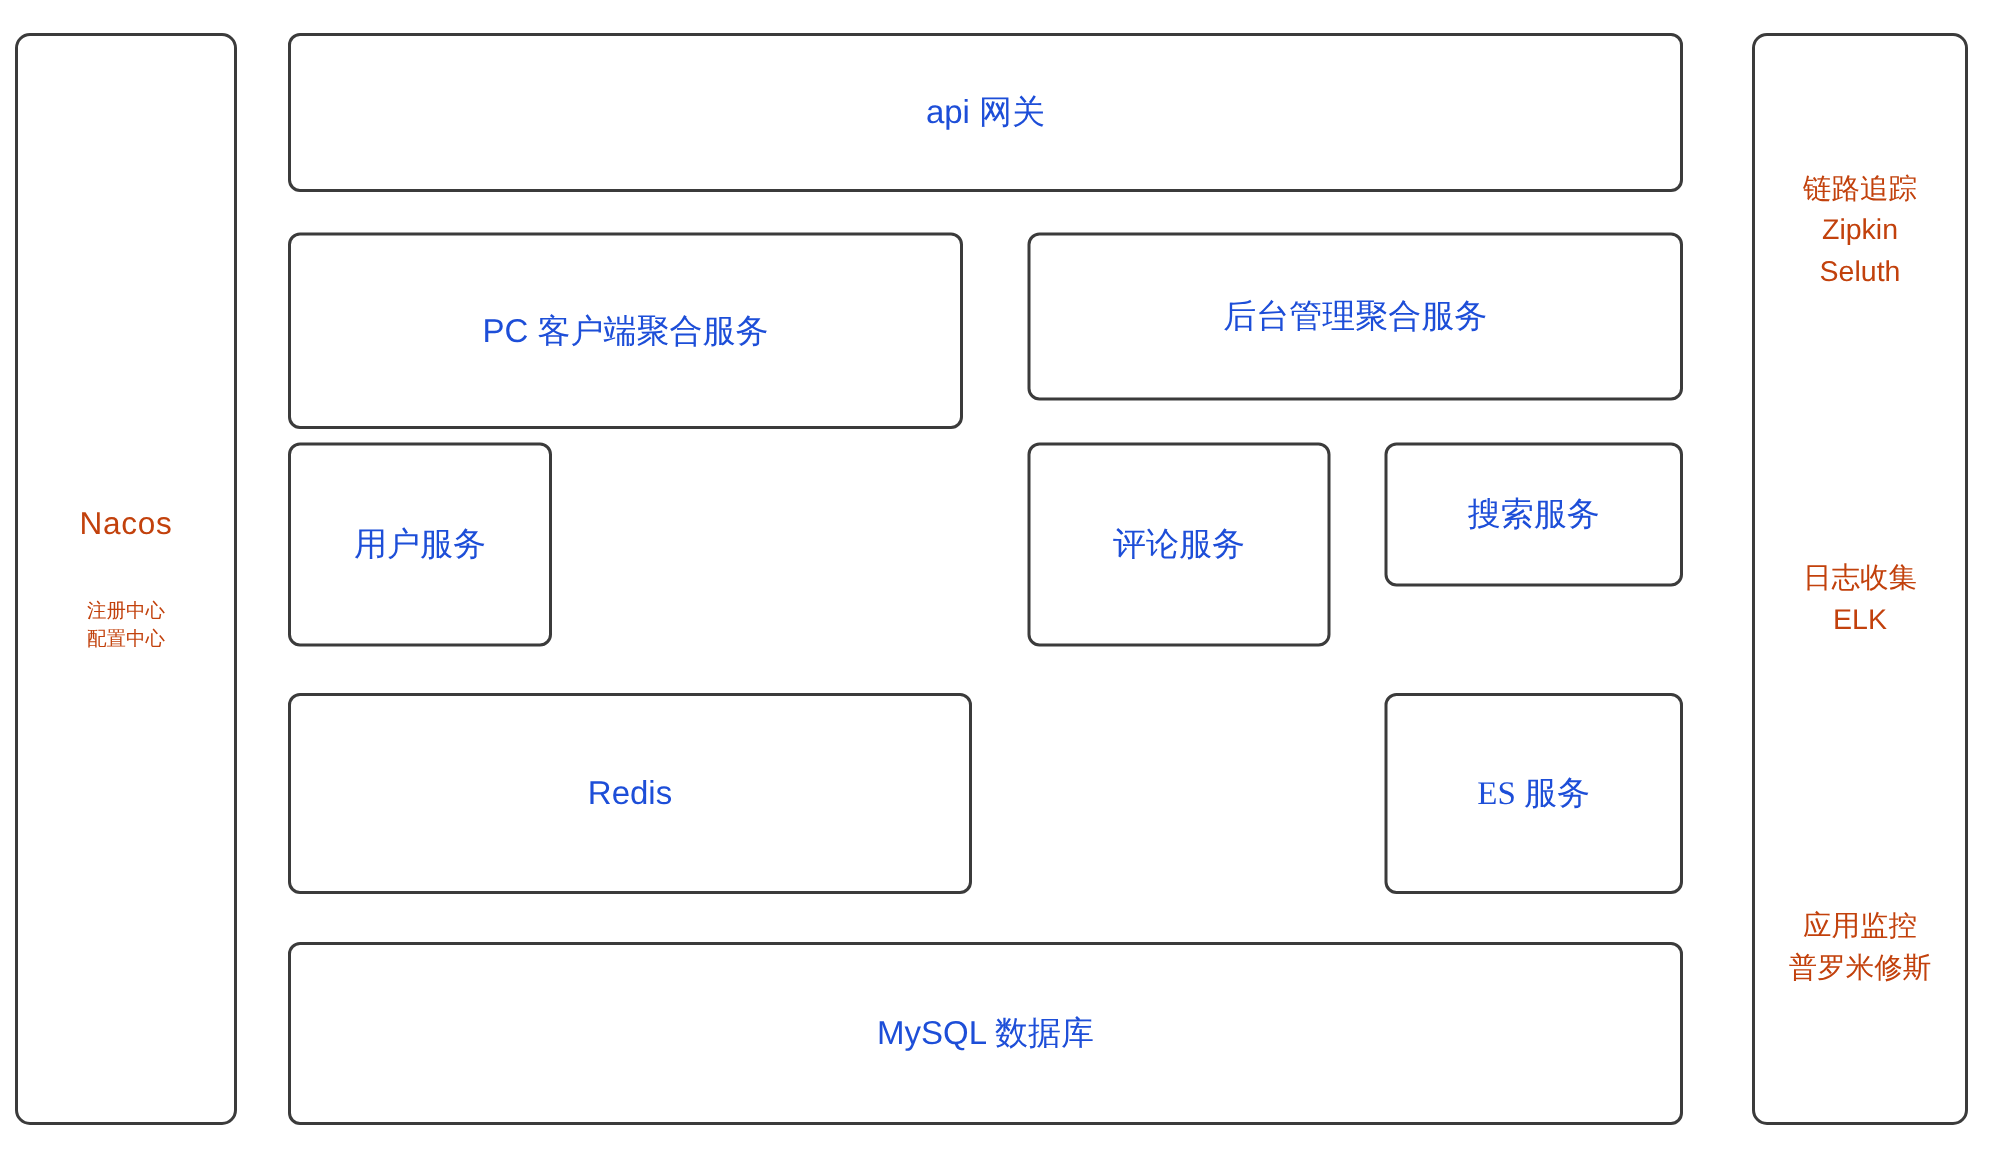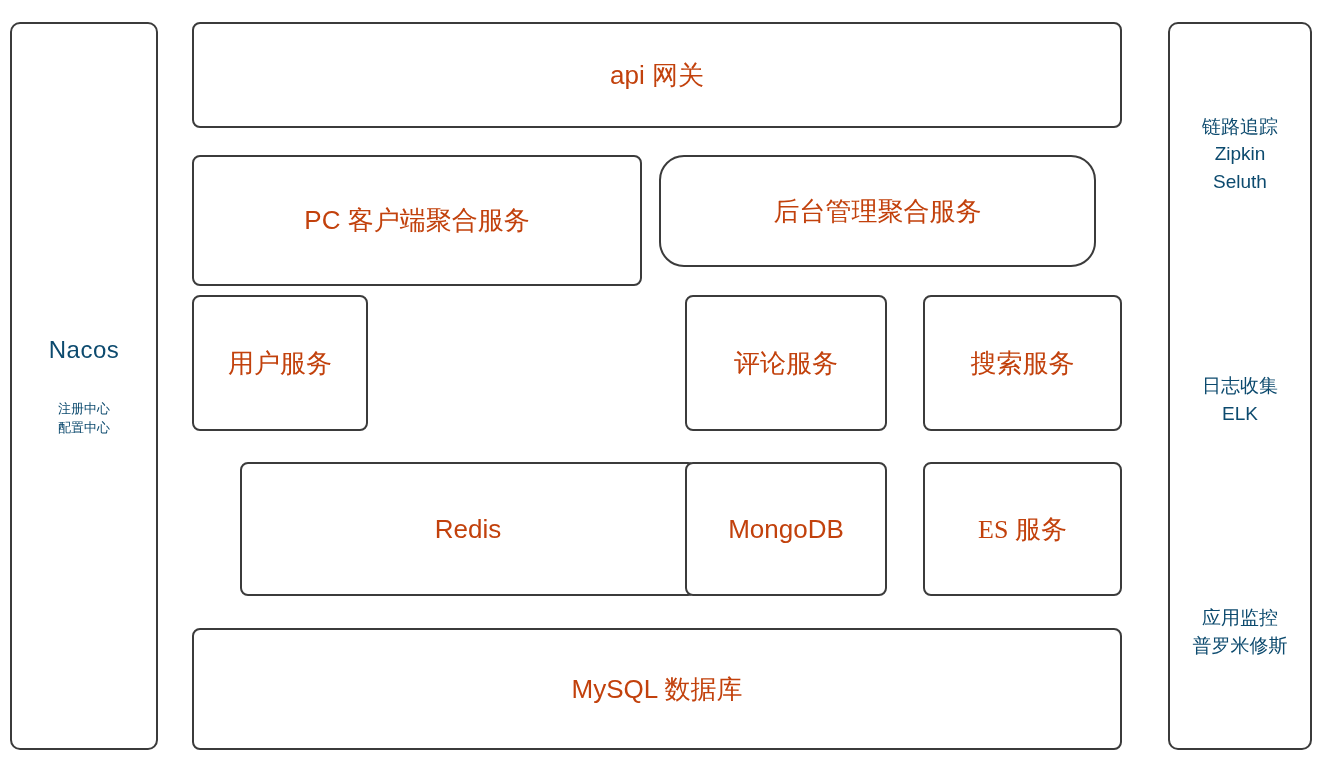--- a/index.html
+++ b/index.html
@@ -20,21 +20,21 @@
   .box {
     position: absolute;
     box-sizing: border-box;
     background: #ffffff;
     border: 2px solid #3b3b3b;
     border-radius: 10px;
     display: flex;
     flex-direction: column;
     align-items: center;
     justify-content: center;
-    color: #0c4a6e;
+    color: #c2410c;
     text-align: center;
     line-height: 1.32;
     white-space: pre-line;
   }
   .label {
     display: block;
     white-space: pre-line;
   }
 
   
@@ -54,21 +54,21 @@
   #observability-panel {
     left: 1168px;
     top: 22px;
     width: 144px;
     height: 728px;
     justify-content: space-around;
   }
 
   
   .registry-title {
-    font-size: 24px;
+    font-size: 21px;
     letter-spacing: 0.5px;
     margin-bottom: 34px;
   }
   .registry-sub {
     font-size: 13px;
     line-height: 1.45;
   }
 
   
   .obs-block {
@@ -80,36 +80,36 @@
   
   .m {
     position: absolute;
     box-sizing: border-box;
     background: #ffffff;
     border: 2px solid #3b3b3b;
     border-radius: 8px;
     display: flex;
     align-items: center;
     justify-content: center;
-    color: #c2410c;
+    color: #1d4ed8;
     text-align: center;
-    font-size: 26px;
+    font-size: 22px;
   }
 
   #api-gateway      { left: 0px;   top: 0px;   width: 930px; height: 106px; }
 
   #agg-pc           { left: 0px;   top: 133px; width: 450px; height: 131px; }
-  #agg-admin        { left: 467px; top: 133px; width: 437px; height: 112px; border-radius: 25px; }
+  #agg-admin        { left: 493px; top: 133px; width: 437px; height: 112px; }
 
   #svc-user         { left: 0px;   top: 273px; width: 176px; height: 136px; }
   #svc-travel       { left: 248px; top: 273px; width: 200px; height: 136px; }
   #svc-comment      { left: 493px; top: 273px; width: 202px; height: 136px; }
-  #svc-search       { left: 731px; top: 273px; width: 199px; height: 136px; }
+  #svc-search       { left: 731px; top: 273px; width: 199px; height: 96px; }
 
-  #store-redis      { left: 0px;   top: 440px; width: 456px; height: 134px; margin-left: 48px; }
+  #store-redis      { left: 0px;   top: 440px; width: 456px; height: 134px; }
   #store-mongodb    { left: 493px; top: 440px; width: 202px; height: 134px; }
   #store-es         { left: 731px; top: 440px; width: 199px; height: 134px; font-family: Liberation Serif, serif; }
 
   #db-mysql         { left: 0px;   top: 606px; width: 930px; height: 122px; }
 </style>
 </head>
 <body>
 
 <div id="canvas">
 
@@ -138,23 +138,20 @@
     <div class="m" id="svc-comment">
       <span class="label">评论服务</span>
     </div>
     <div class="m" id="svc-search">
       <span class="label">搜索服务</span>
     </div>
 
     <div class="m" id="store-redis">
       <span class="label">Redis</span>
     </div>
-    <div class="m" id="store-mongodb">
-      <span class="label">MongoDB</span>
-    </div>
     <div class="m" id="store-es">
       <span class="label">ES 服务</span>
     </div>
 
     <div class="m" id="db-mysql">
       <span class="label">MySQL 数据库</span>
     </div>
 
   </div>
 

